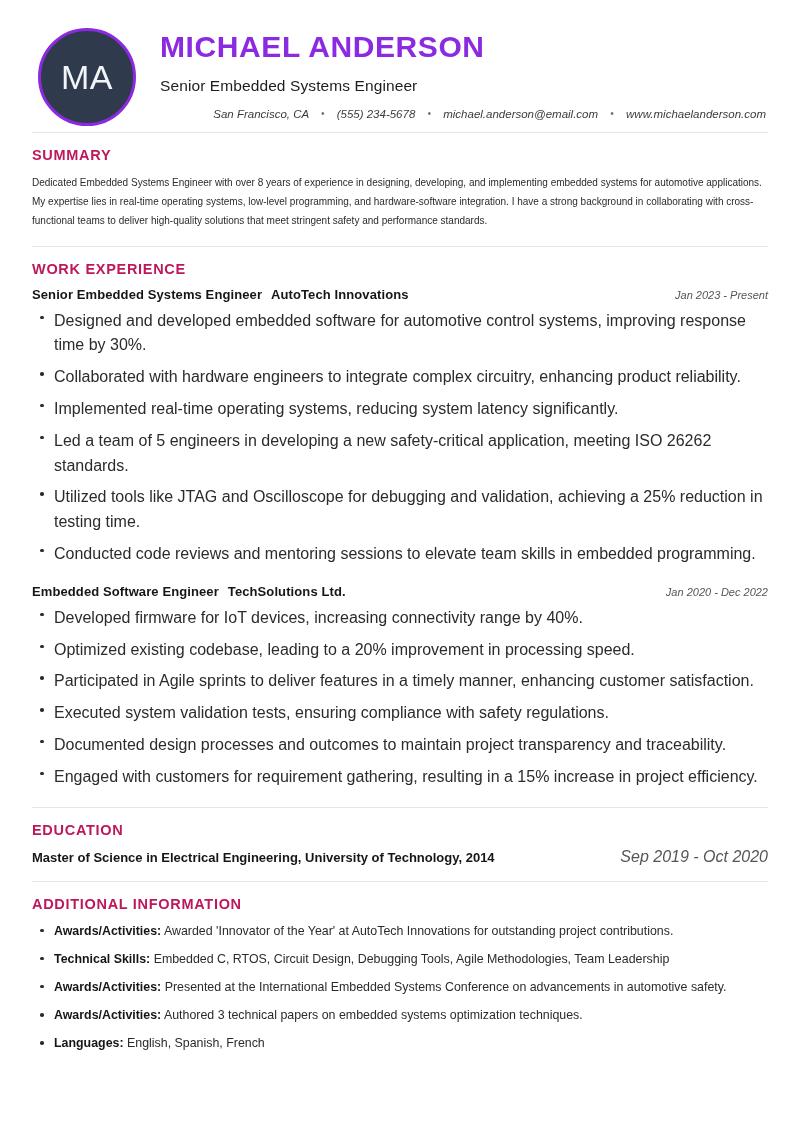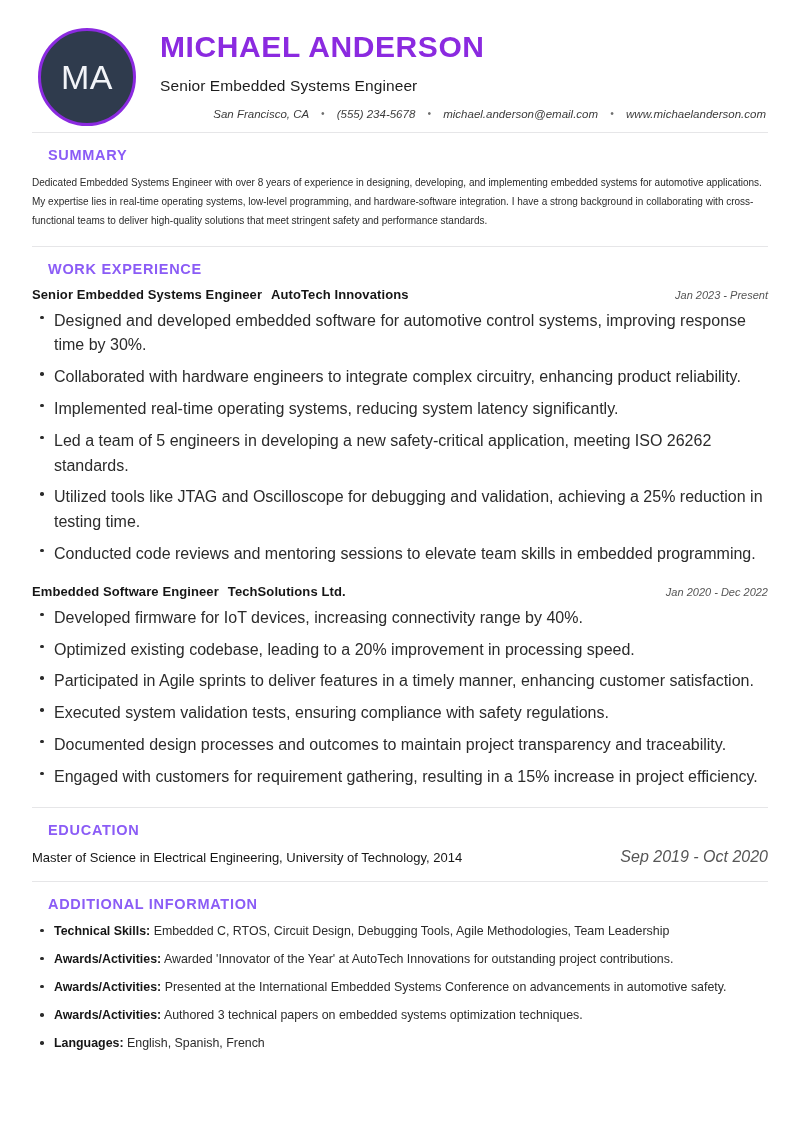--- a/index.html
+++ b/index.html
@@ -90,25 +90,25 @@
   }
 
   
   .divider {
     height: 1px;
     background: #e6e6e8;
     margin: 0;
   }
   .section { padding-top: 14px; }
   .section-title {
-    color: #8b5cf6;
+    color: #be185d;
     font-size: 14.5px;
     font-weight: bold;
     letter-spacing: 0.7px;
-    margin: 0 0 10px 16px;
+    margin: 0 0 10px 0;
   }
   .section-bottom-space { padding-bottom: 15px; }
 
   
   .summary-text {
     font-size: 10px;
     line-height: 1.92;
     color: #2b2b2b;
     margin: 0;
     text-align: left;
@@ -165,21 +165,21 @@
   }
 
   
   .edu-head {
     display: flex;
     align-items: baseline;
     justify-content: space-between;
   }
   .edu-degree {
     font-size: 13px;
-    font-weight: normal;
+    font-weight: bold;
     color: #161616;
   }
   .edu-dates {
     font-size: 16px;
     font-style: italic;
     color: #555555;
     white-space: nowrap;
     padding-left: 16px;
   }
 
@@ -294,29 +294,29 @@
       <div class="edu-dates">Sep 2019 - Oct 2020</div>
     </div>
   </div>
 
   <div class="divider"></div>
 
   <div class="section">
     <div class="section-title">ADDITIONAL INFORMATION</div>
     <ul class="info-list">
       <li>
+        <span class="info-label">Awards/Activities:</span>
+        <span class="info-value">Awarded 'Innovator of the Year' at AutoTech Innovations for outstanding project contributions.</span>
+      </li>
+      <li>
         <span class="info-label">Technical Skills:</span>
         <span class="info-value">Embedded C, RTOS, Circuit Design, Debugging Tools, Agile Methodologies, Team Leadership</span>
       </li>
       <li>
         <span class="info-label">Awards/Activities:</span>
-        <span class="info-value">Awarded 'Innovator of the Year' at AutoTech Innovations for outstanding project contributions.</span>
-      </li>
-      <li>
-        <span class="info-label">Awards/Activities:</span>
         <span class="info-value">Presented at the International Embedded Systems Conference on advancements in automotive safety.</span>
       </li>
       <li>
         <span class="info-label">Awards/Activities:</span>
         <span class="info-value">Authored 3 technical papers on embedded systems optimization techniques.</span>
       </li>
       <li>
         <span class="info-label">Languages:</span>
         <span class="info-value">English,  Spanish,  French</span>
       </li>

